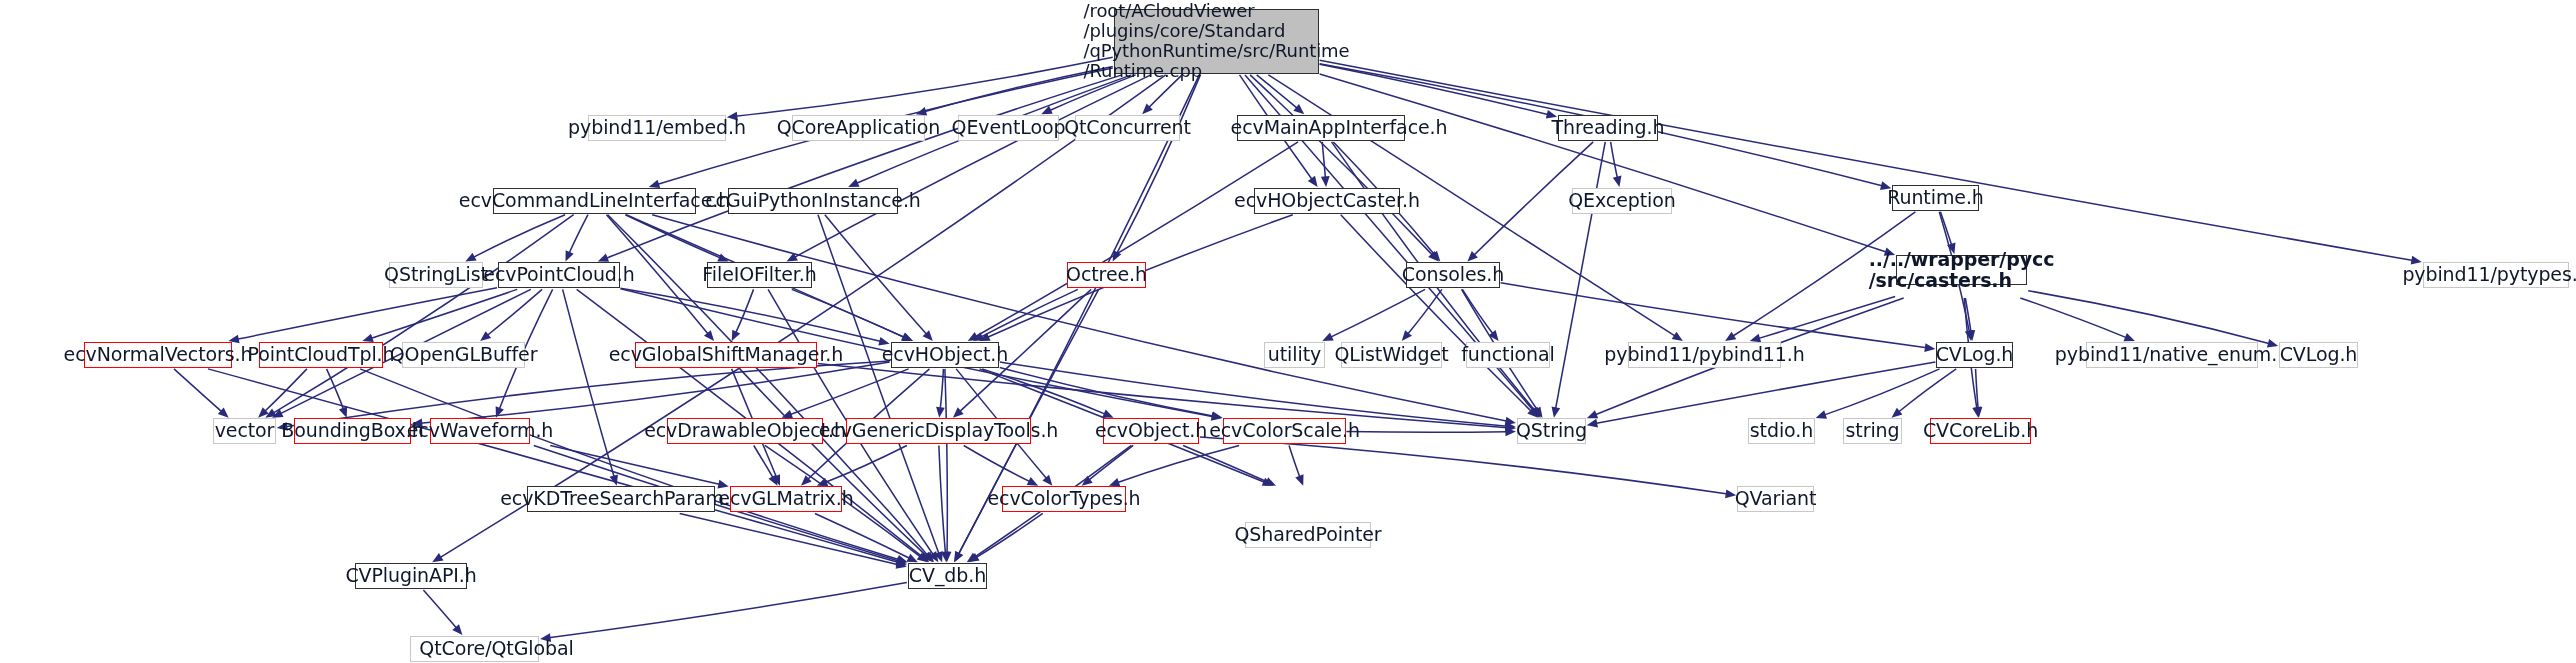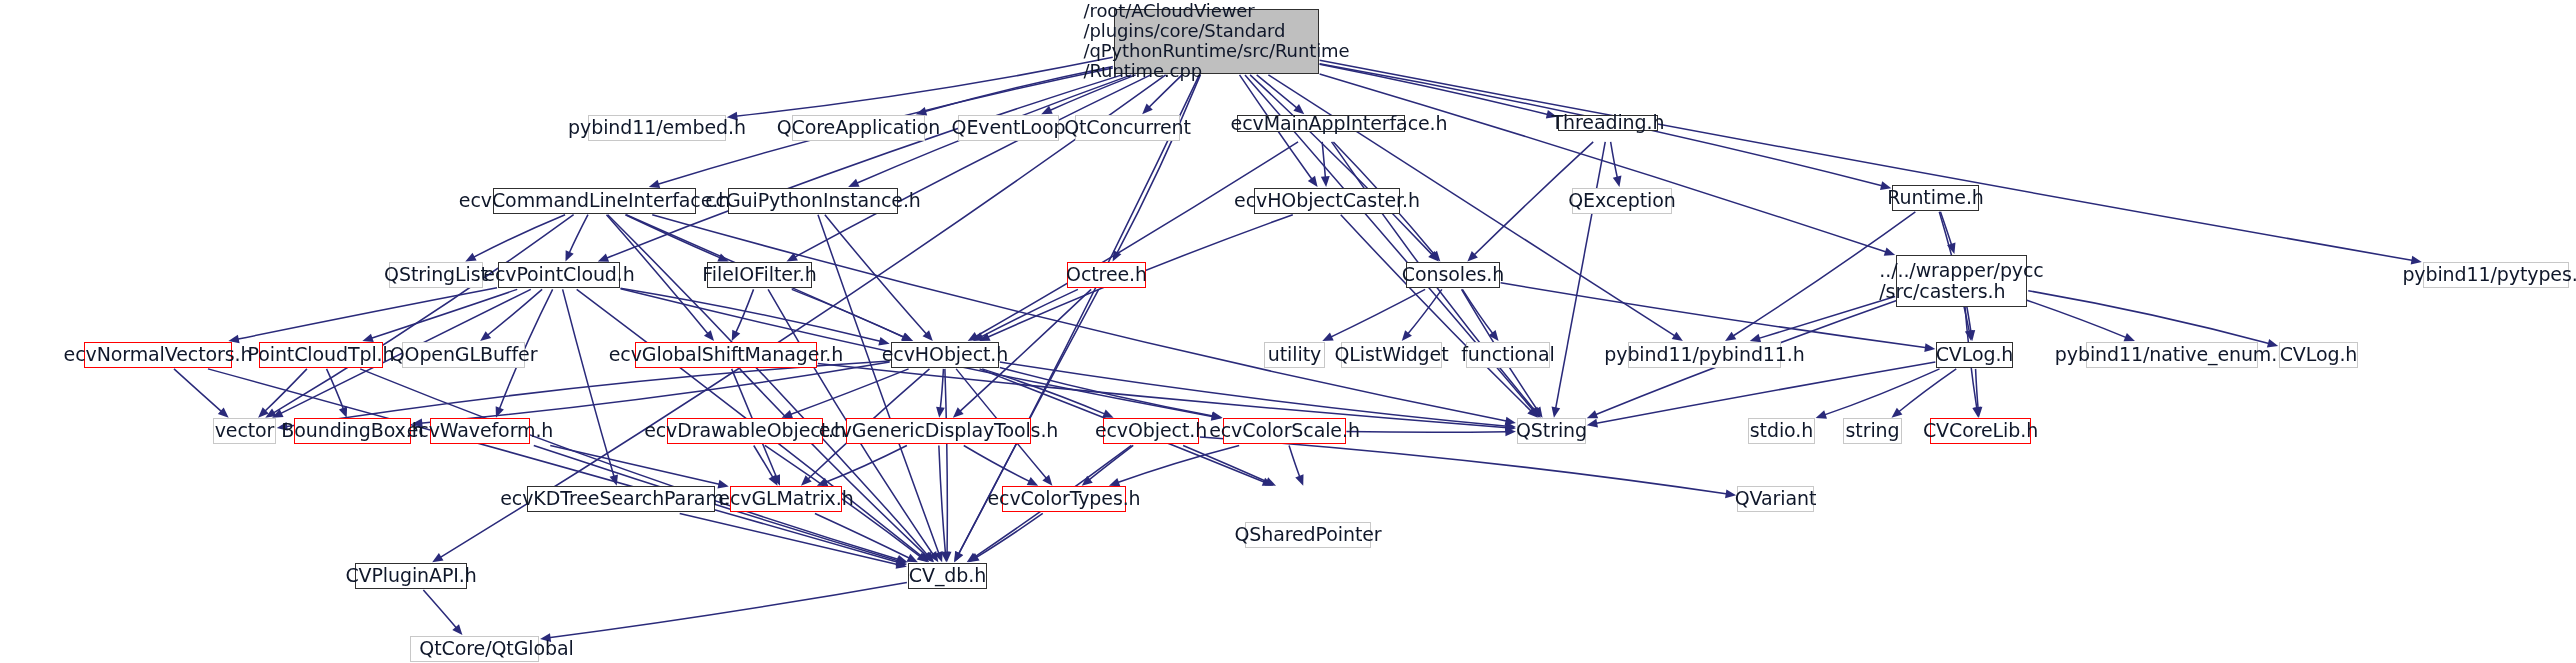--- a/index.html
+++ b/index.html
@@ -255,33 +255,33 @@
     </svg>
   <div id="nodes-layer">
       <div class="node root" style="left: 1114px; top: 8.6px; width: 205px; height: 65px; font-size: 18px;">/root/ACloudViewer
 /plugins/core/Standard
 /qPythonRuntime/src/Runtime
 /Runtime.cpp</div>
       <div class="node system" style="left: 588px; top: 115px; width: 138px; height: 26px;">pybind11/embed.h</div>
       <div class="node system" style="left: 792px; top: 115px; width: 133px; height: 26px;">QCoreApplication</div>
       <div class="node system" style="left: 958px; top: 115px; width: 101px; height: 26px;">QEventLoop</div>
       <div class="node system" style="left: 1075px; top: 115px; width: 105px; height: 26px;">QtConcurrent</div>
-      <div class="node header" style="left: 1237px; top: 115px; width: 168px; height: 17px; padding-left: 36px;">ecvMainAppInterface.h</div>
-      <div class="node header" style="left: 1558px; top: 115px; width: 100px; height: 16px;">Threading.h</div>
+      <div class="node header" style="left: 1237px; top: 115px; width: 168px; height: 26px; padding-left: 36px;">ecvMainAppInterface.h</div>
+      <div class="node header" style="left: 1558px; top: 115px; width: 100px; height: 26px;">Threading.h</div>
       <div class="node header" style="left: 1892px; top: 185px; width: 87px; height: 26px;">Runtime.h</div>
       <div class="node header" style="left: 493px; top: 188px; width: 203px; height: 26px;">ecvCommandLineInterface.h</div>
       <div class="node header" style="left: 728px; top: 188px; width: 170px; height: 26px;">ccGuiPythonInstance.h</div>
       <div class="node header" style="left: 1254px; top: 188px; width: 146px; height: 26px;">ecvHObjectCaster.h</div>
       <div class="node system" style="left: 1572px; top: 188px; width: 100px; height: 26px;">QException</div>
       <div class="node system" style="left: 389px; top: 262px; width: 94px; height: 26px;">QStringList</div>
       <div class="node header" style="left: 498px; top: 262px; width: 122px; height: 26px;">ecvPointCloud.h</div>
       <div class="node header" style="left: 707px; top: 262px; width: 105px; height: 26px;">FileIOFilter.h</div>
       <div class="node redhdr" style="left: 1067px; top: 262px; width: 79px; height: 26px;">Octree.h</div>
       <div class="node header" style="left: 1406px; top: 262px; width: 94px; height: 26px;">Consoles.h</div>
-      <div class="node header" style="left: 1896px; top: 255px; width: 131px; height: 52px;">../../wrapper/pycc
+      <div class="node header" style="left: 1896px; top: 255px; width: 131px; height: 30px; font-weight: bold;">../../wrapper/pycc
 /src/casters.h</div>
       <div class="node system" style="left: 2423px; top: 262px; width: 146px; height: 26px;">pybind11/pytypes.h</div>
       <div class="node redhdr" style="left: 84px; top: 342px; width: 148px; height: 26px;">ecvNormalVectors.h</div>
       <div class="node redhdr" style="left: 259px; top: 342px; width: 124px; height: 26px;">PointCloudTpl.h</div>
       <div class="node system" style="left: 402px; top: 342px; width: 123px; height: 26px;">QOpenGLBuffer</div>
       <div class="node redhdr" style="left: 635px; top: 342px; width: 182px; height: 26px;">ecvGlobalShiftManager.h</div>
       <div class="node header" style="left: 891px; top: 342px; width: 108px; height: 26px;">ecvHObject.h</div>
       <div class="node system" style="left: 1264px; top: 342px; width: 61px; height: 26px;">utility</div>
       <div class="node system" style="left: 1341px; top: 342px; width: 101px; height: 26px;">QListWidget</div>
       <div class="node system" style="left: 1466px; top: 342px; width: 84px; height: 26px;">functional</div>

